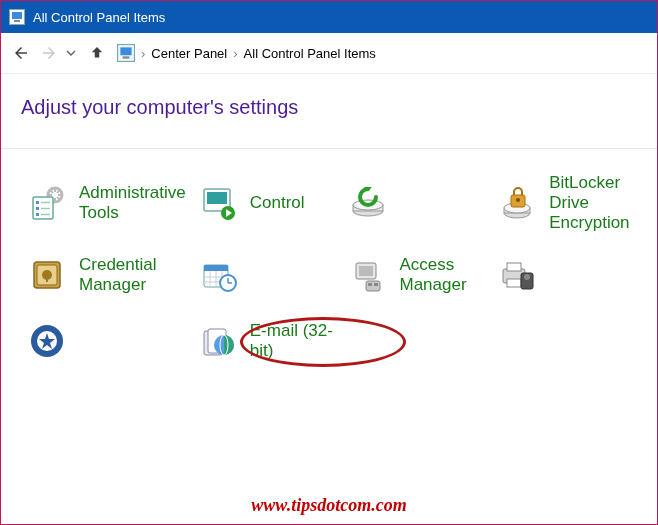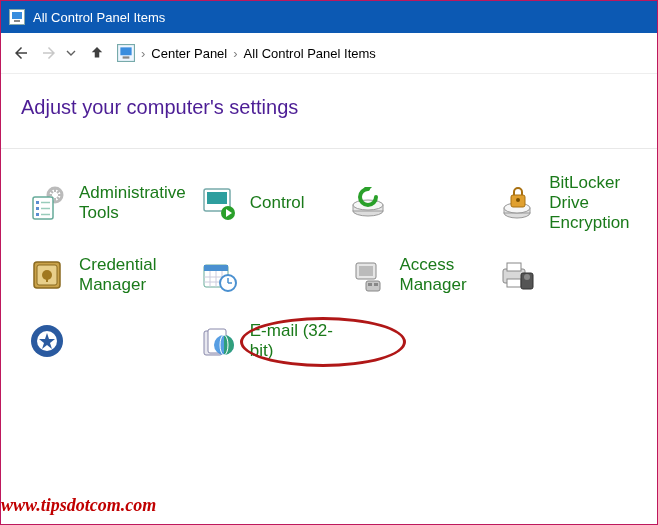--- a/index.html
+++ b/index.html
@@ -138,20 +138,21 @@
   .annotation-ellipse {
     position: absolute;
     border: 3px solid #b01717;
     border-radius: 50%;
     pointer-events: none;
   }
   .watermark {
     position: absolute;
     left: 0;
     right: 0;
+    text-align: center;
     bottom: 8px;
     font-family: Georgia, "Times New Roman", serif;
     font-style: italic;
     font-weight: bold;
     font-size: 18px;
     color: #c00000;
     pointer-events: none;
   }
   svg { display: block; }
 </style>

